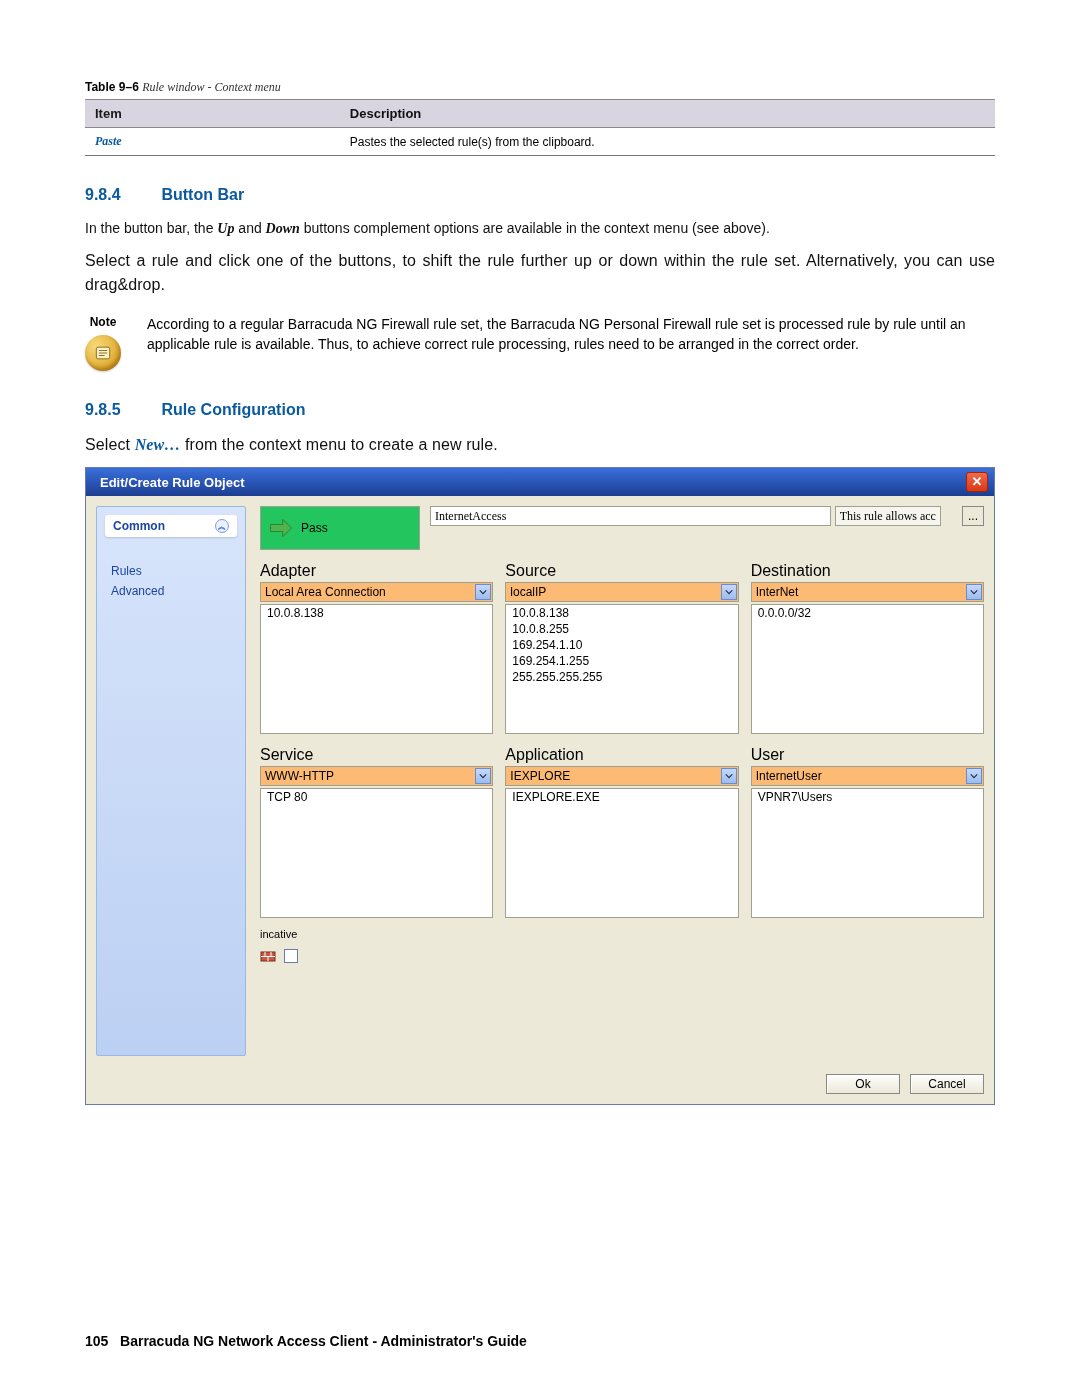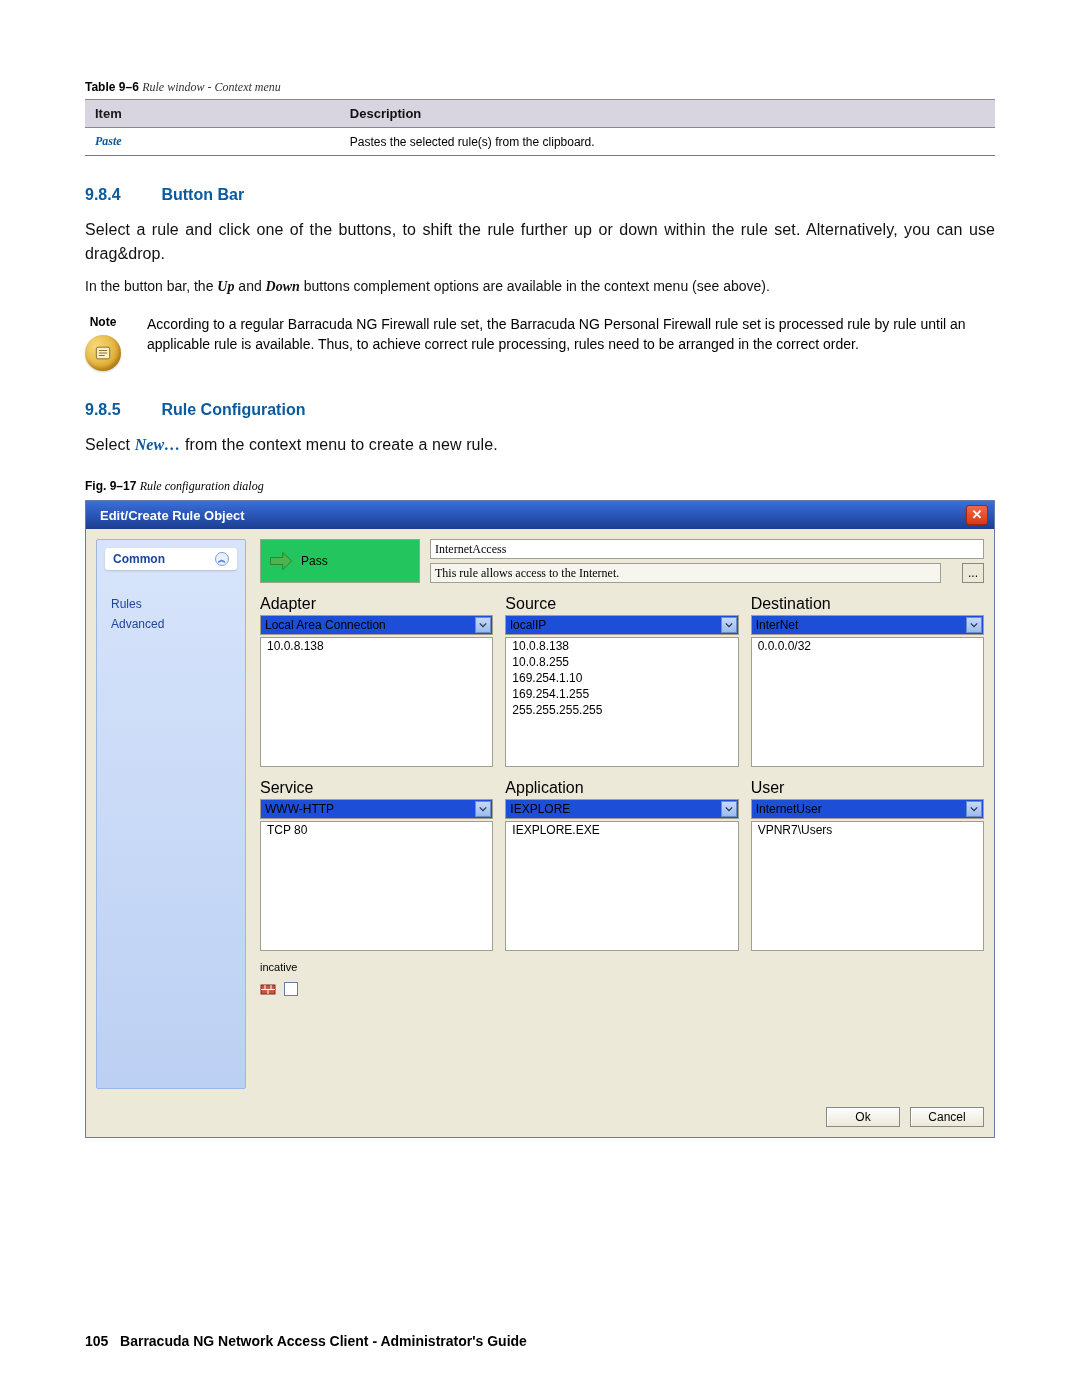--- a/index.html
+++ b/index.html
@@ -100,28 +100,28 @@
   .rowgrid {
     display:grid; grid-template-columns: 1fr 1fr 1fr; gap: 12px 12px;
     margin-top: 4px;
   }
   .pass-row { display:flex; gap: 10px; align-items:flex-start; }
   .pass-box {
     width: 160px; border:1px solid #a0a090; background:#22c55e; height: 44px;
     display:flex; align-items:center; padding: 0 2px 0 6px; gap:6px;
   }
   .pass-arrow { width:28px; }
-  .name-col { flex:1; display:flex; flex-direction:column; gap:4px; }
+  .name-col { flex:1; display:flex; flex-direction:row; gap:4px; }
   .name-col input { width: 100%; border:1px solid #a0a090; height:20px; padding:1px 4px; font: 12px Tahoma;}
   .desc-row { display:flex; gap:21px; align-items:center;}
   .desc-row input { flex:1; border:1px solid #a0a090; height:20px; padding:1px 4px; font: 12px Tahoma; background:#f7f6ee;}
   .ell-btn { width:22px;height:20px;border:1px solid #888;background:#ece9d8;cursor:pointer;display:flex;align-items:center;justify-content:center;}
   .col-head { font-weight:normal; font-size:16px; margin-bottom:2px;}
   .combo {
-    position:relative; border:1px solid #a0a090; background:#1d4ed8; height:20px;
+    position:relative; border:1px solid #a0a090; background:#fdba74; height:20px;
     display:flex; align-items:center; padding:0 18px 0 4px; margin-bottom:2px;
   }
   .combo .dd {
     position:absolute; right:1px; top:1px; width:16px; height:16px;
     background: linear-gradient(#c7d8fb,#9bbcf0); border:1px solid #6a8cc8;
     display:flex;align-items:center;justify-content:center; cursor:pointer;
   }
   .combo .dd svg { width:8px;height:8px;}
   .listbox {
     border:1px solid #a0a090; background:#fff; height:130px; overflow:hidden;
@@ -161,24 +161,24 @@
         <td class="item">Paste</td>
         <td>Pastes the selected rule(s) from the clipboard.</td>
       </tr>
     </tbody>
   </table>
 
   <h3 class="sec">
     <span class="secno">9.8.4</span>
     <span>Button Bar</span>
   </h3>
-  <p class="body larger">Select a rule and click one of the buttons, to shift the rule further up or down within the rule set. Alternatively, you can use drag&amp;drop.</p>
   <p class="body">
     <span>In the button bar, the </span><span class="kw">Up</span><span> and </span><span class="kw">Down</span><span> buttons complement options are available in the context menu (see above).</span>
   </p>
+  <p class="body larger">Select a rule and click one of the buttons, to shift the rule further up or down within the rule set. Alternatively, you can use drag&amp;drop.</p>
 
   <div class="note-block">
     <div style="width:48px;">
       <div class="note-label">Note</div>
       <div class="note-icon">
         <svg viewBox="0 0 24 24">
             <rect x="4" y="5" width="16" height="14" rx="2" fill="#f8f1c8" stroke="#7d5a10"></rect>
             <line x1="7" y1="9" x2="17" y2="9" stroke="#7d5a10"></line>
             <line x1="7" y1="12" x2="17" y2="12" stroke="#7d5a10"></line>
             <line x1="7" y1="15" x2="14" y2="15" stroke="#7d5a10"></line>
@@ -189,24 +189,20 @@
   </div>
 
   <h3 class="sec">
     <span class="secno">9.8.5</span>
     <span>Rule Configuration</span>
   </h3>
   <p class="body larger" style="text-align:left">
     <span>Select </span><span class="newkw">New…</span><span> from the context menu to create a new rule.</span>
   </p>
 
-  <div class="fig-caption">
-    <b>Fig. 9–17</b>
-    <span class="ital">Rule configuration dialog</span>
-  </div>
 
   <div class="dialog">
     <div class="dlg-titlebar">
       <span>Edit/Create Rule Object</span>
       <div class="dlg-close">✕</div>
     </div>
     <div class="dlg-body">
       <div class="sidepane">
         <div class="sidehead">
           <span>Common</span>

